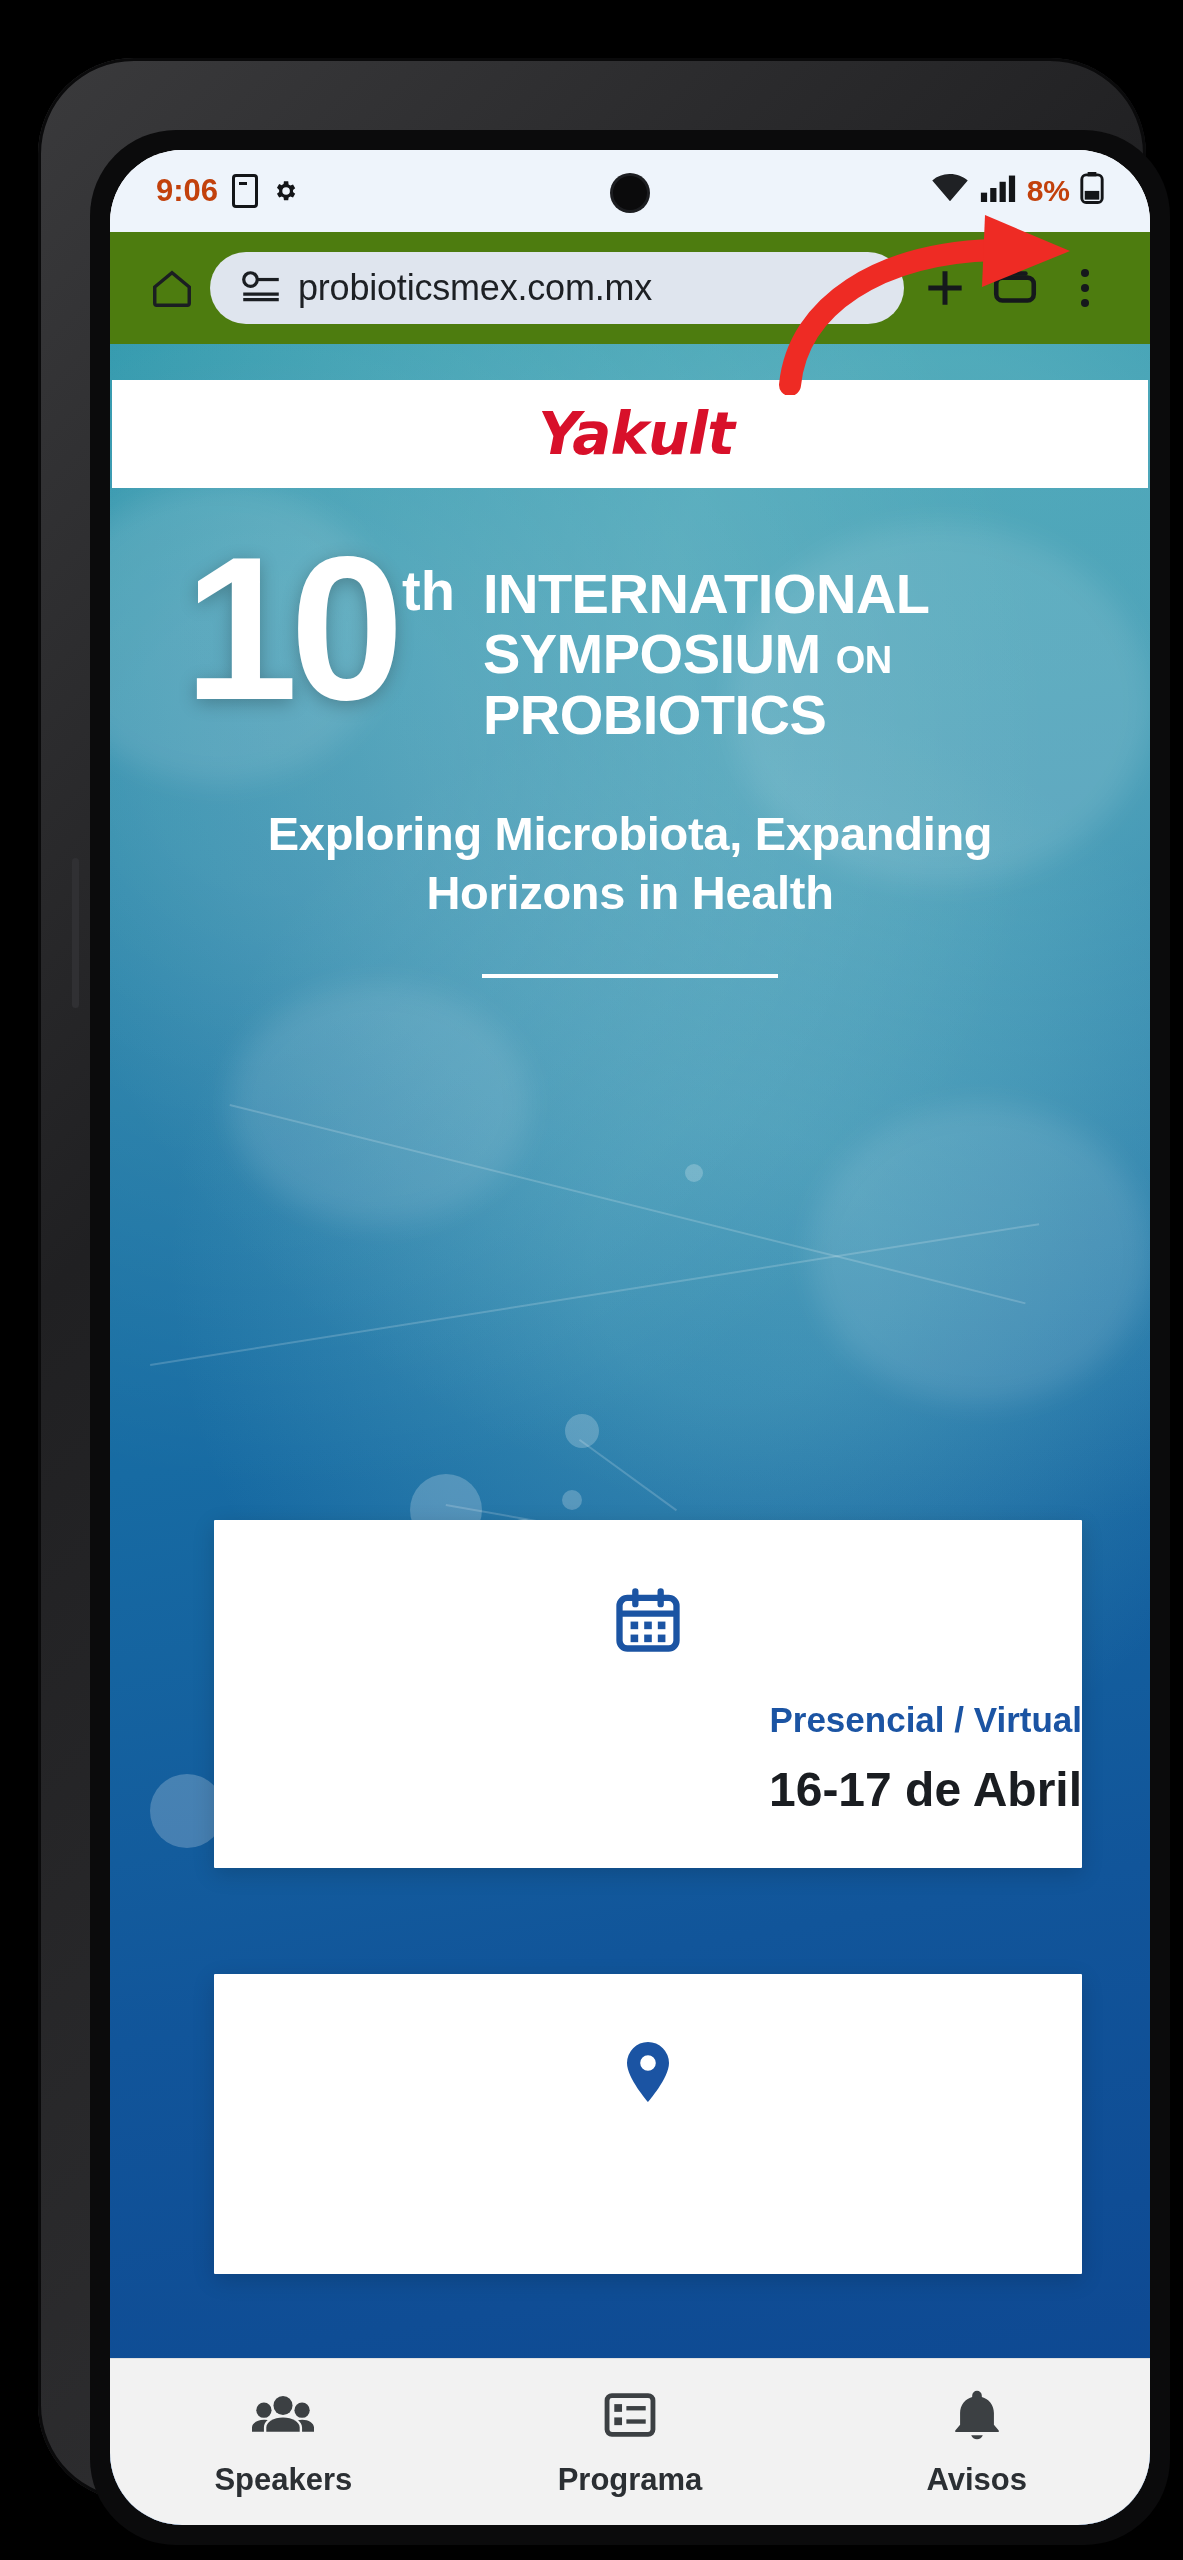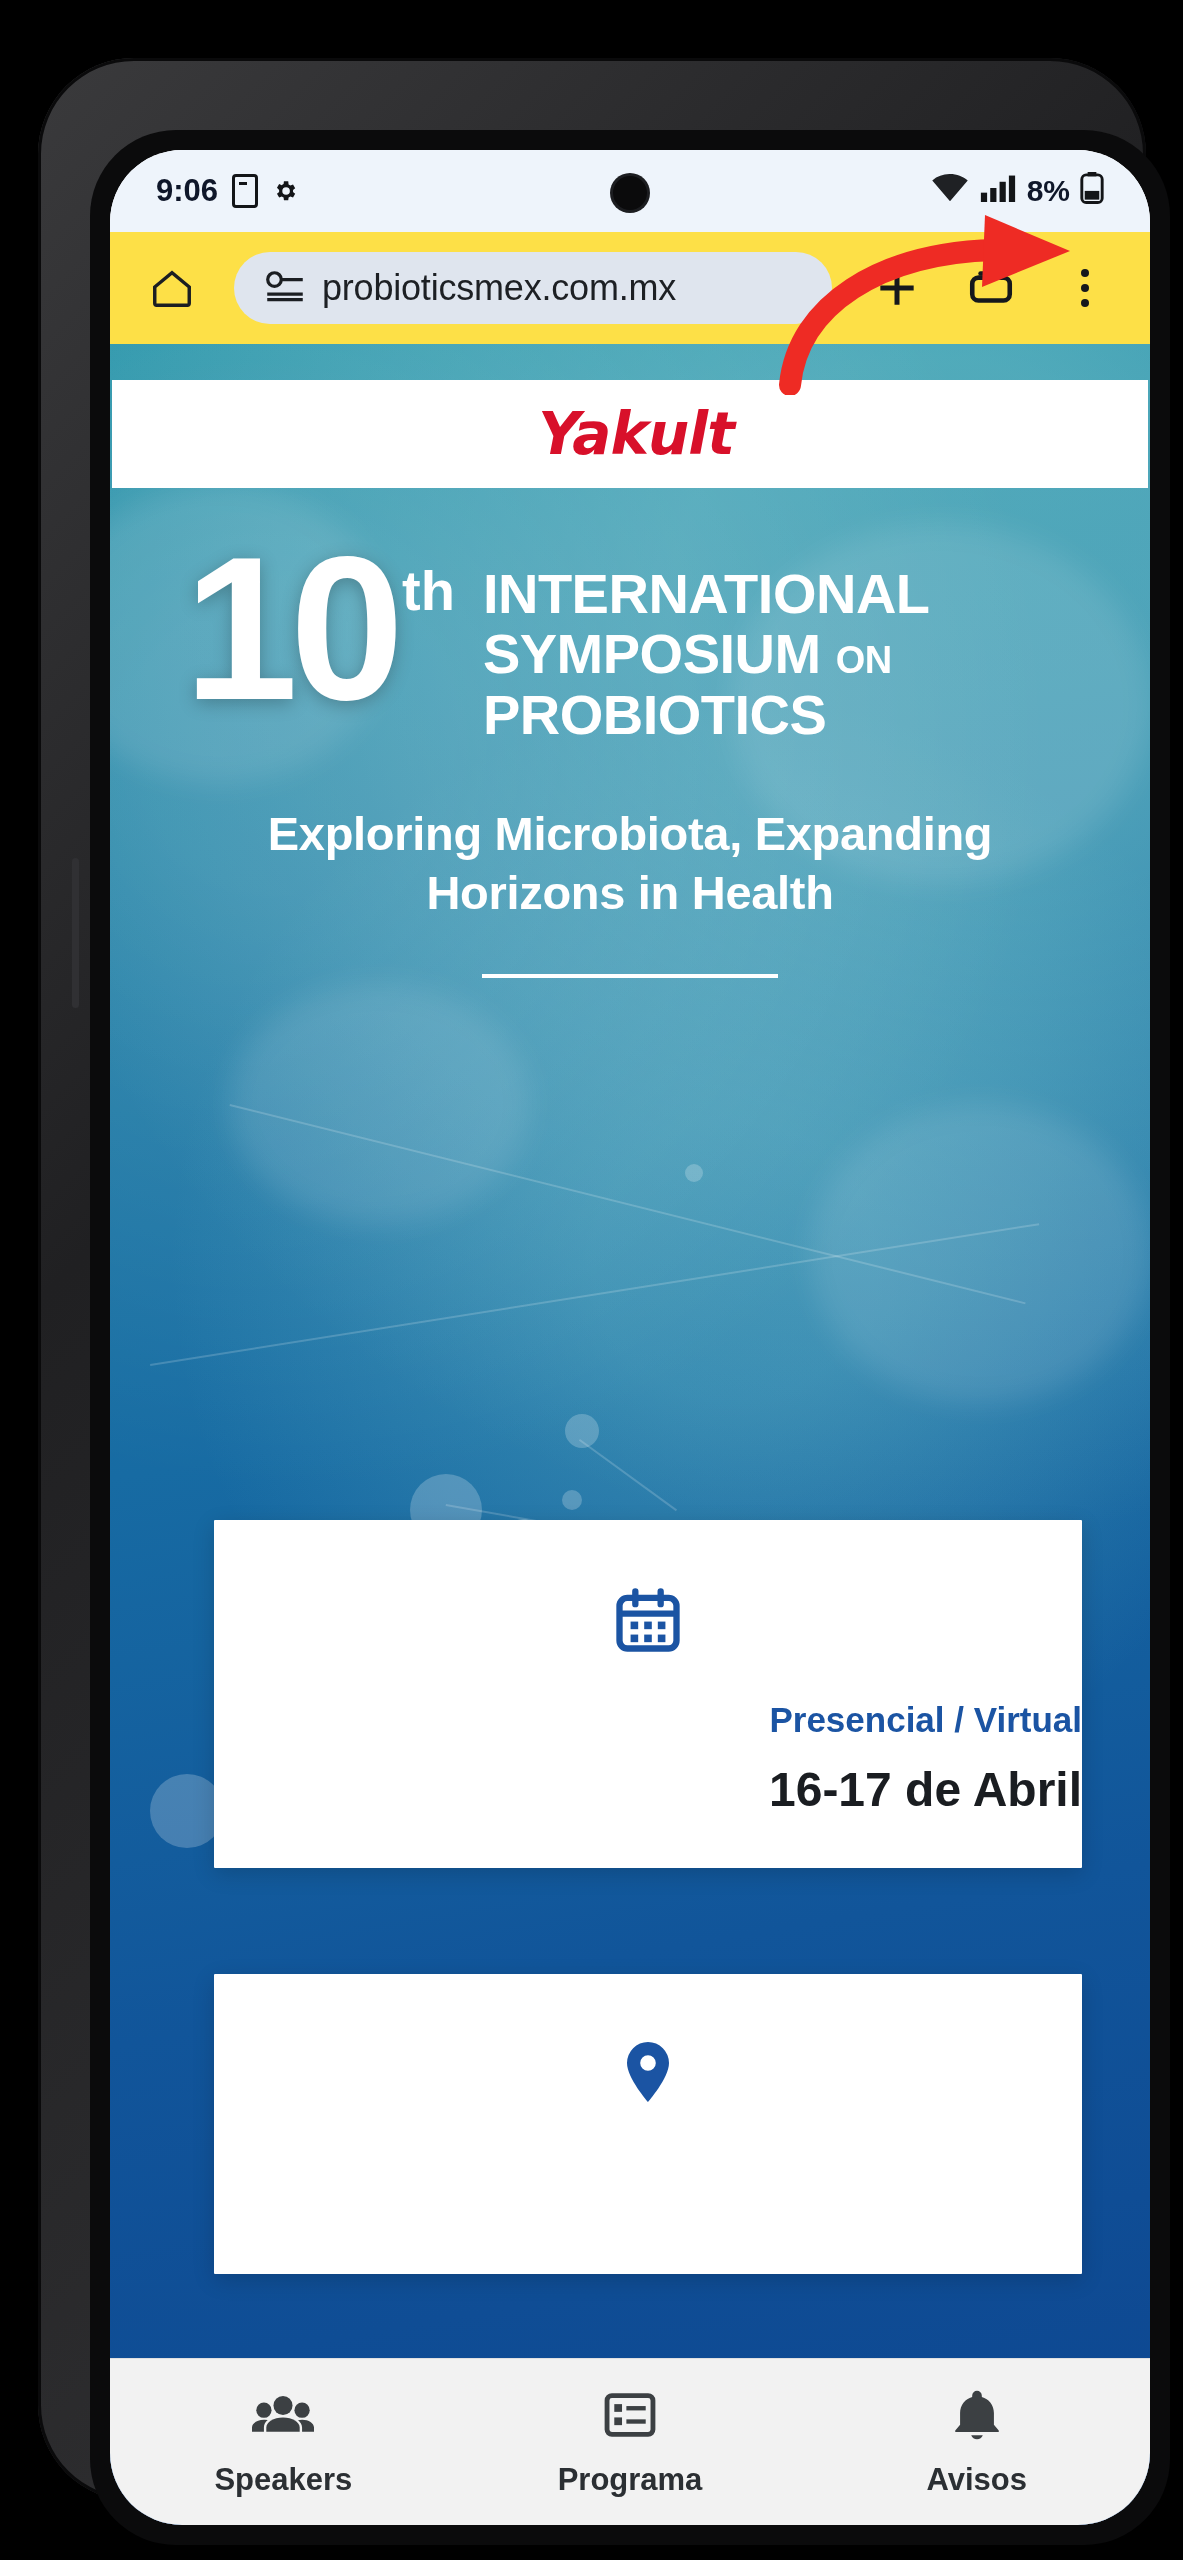--- a/index.html
+++ b/index.html
@@ -74,21 +74,21 @@
 
   
   .status-bar {
     position: relative;
     height: 82px;
     background: #eef4fb;
     display: flex;
     align-items: center;
     padding: 0 46px 0 46px;
     box-sizing: border-box;
-    color: #0f172a;
+    color: #c2410c;
   }
   .status-left {
     display: flex;
     align-items: center;
     gap: 14px;
     font-size: 31px;
     font-weight: 700;
   }
   .status-right {
     margin-left: auto;
@@ -126,26 +126,26 @@
     width: 34px;
     height: 34px;
     border-radius: 50%;
     background: #0b0b0c;
     box-shadow: 0 0 0 3px #1c1d20;
   }
 
   
   .browser-bar {
     height: 112px;
-    background: #fde047;
+    background: #4d7c0f;
     display: flex;
     align-items: center;
     padding: 0 36px;
     box-sizing: border-box;
-    gap: 36px;
+    gap: 12px;
   }
   .home-btn {
     width: 52px; height: 52px;
     display: flex; align-items: center; justify-content: center;
     flex: none;
   }
   .omnibox {
     flex: 1;
     height: 72px;
     background: #dfe5ee;

